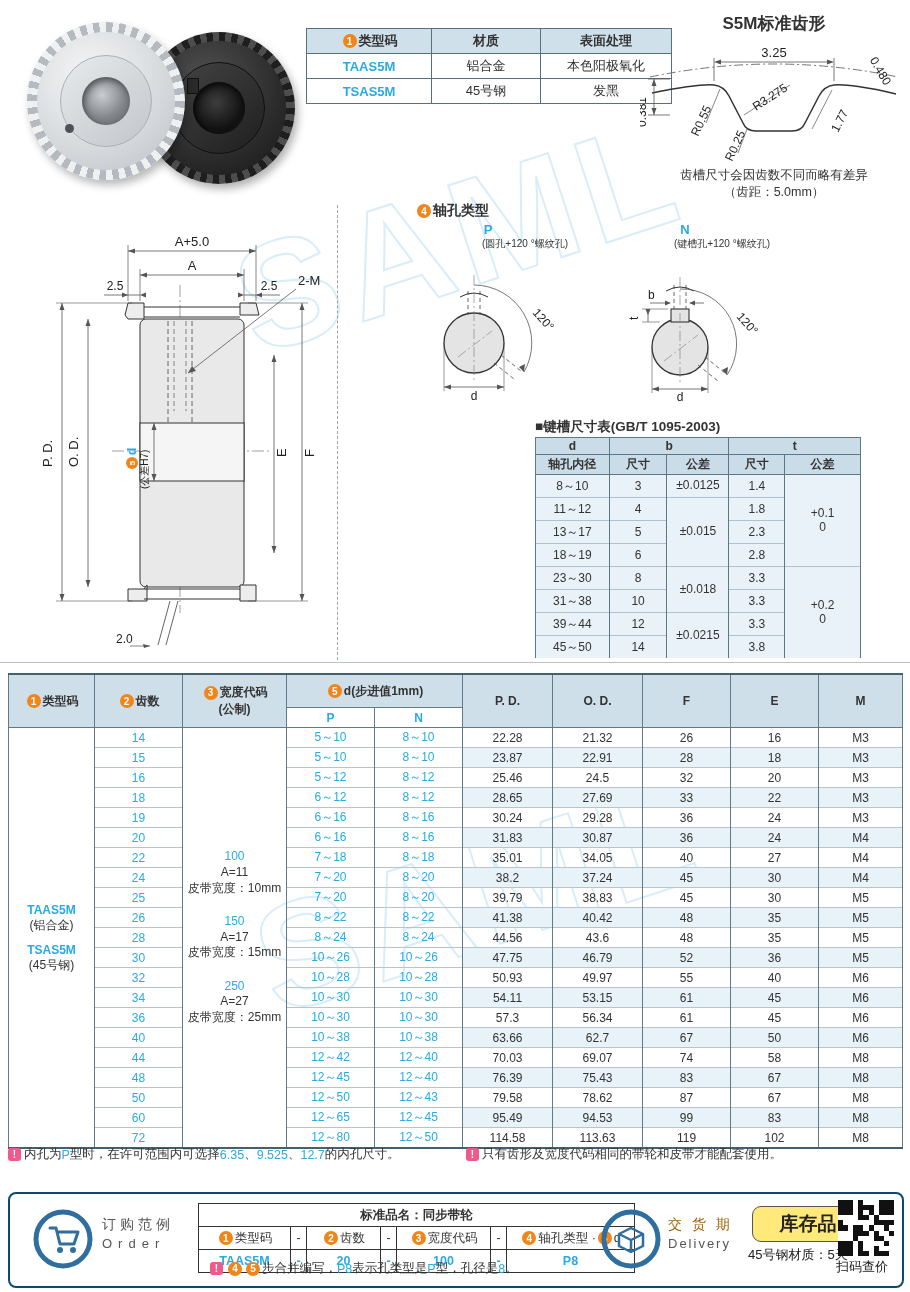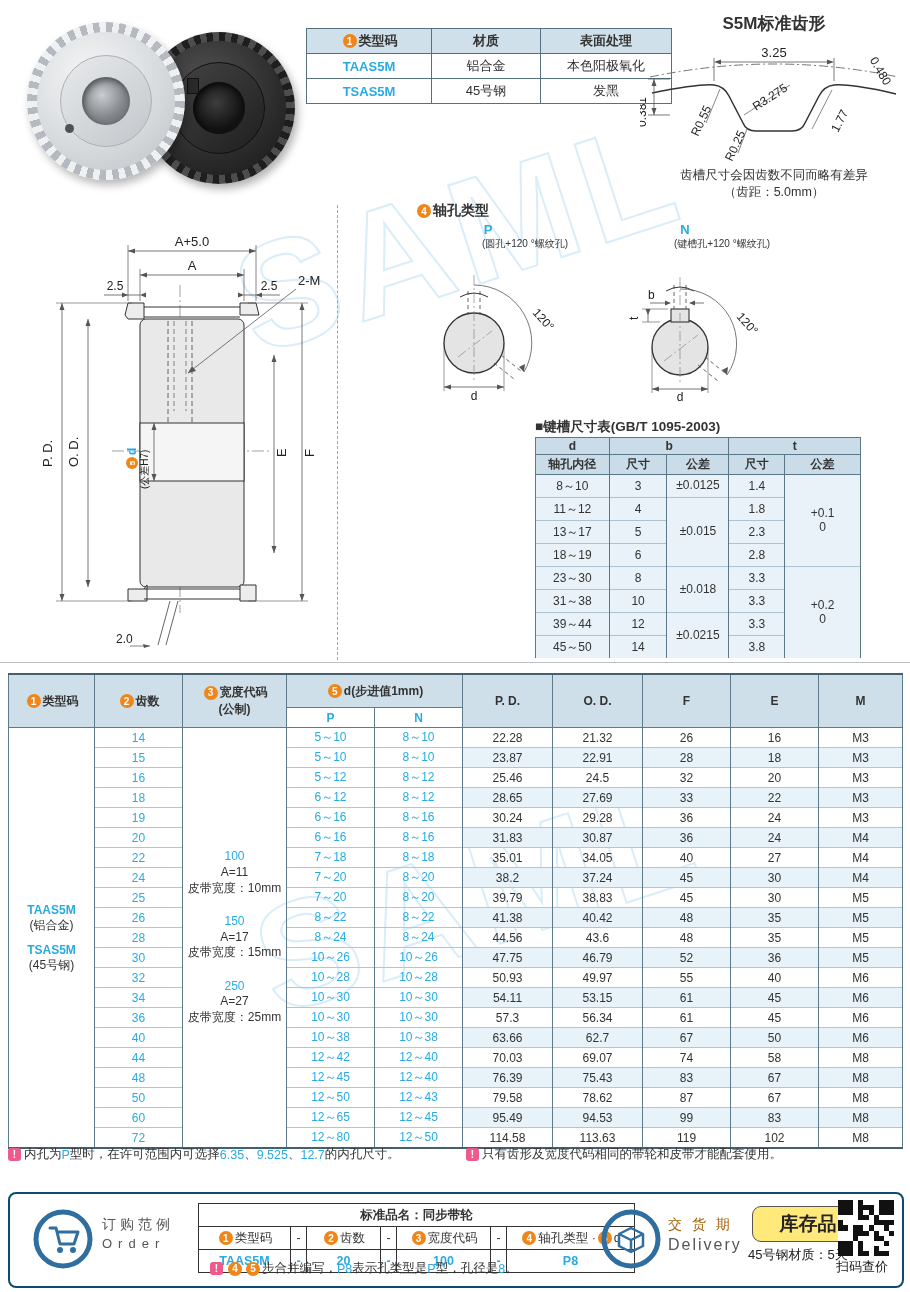--- a/index.html
+++ b/index.html
@@ -780,21 +780,21 @@
         <span class="c-blue">8</span>
         <span>。</span>
       </div>
 
     <svg class="abs" style="left:590px;top:14px;" width="62" height="62" viewBox="0 0 62 62">
       <circle cx="31" cy="31" r="27" fill="none" stroke="#2f6e9f" stroke-width="5"></circle>
       <path d="M19,26 l12,-6 l12,6 v12 l-12,6 l-12,-6 z" fill="none" stroke="#2f6e9f" stroke-width="2.5" stroke-linejoin="round"></path>
       <path d="M19,26 l12,6 l12,-6 M31,32 v12" fill="none" stroke="#2f6e9f" stroke-width="2.5" stroke-linejoin="round"></path>
     </svg>
     <div class="abs" style="left:658px;top:22px;font-size:14px;letter-spacing:3px;color:#a16207;">交 货 期</div>
-    <div class="abs" style="left:658px;top:42px;font-size:16px;letter-spacing:2px;color:#555;">Delivery</div>
+    <div class="abs" style="left:658px;top:42px;font-size:13px;letter-spacing:2px;color:#555;">Delivery</div>
 
     <div class="abs stock-badge" style="left:742px;top:12px;width:110px;height:34px;">库存品</div>
     <div class="abs" style="left:738px;top:52px;font-size:13px;color:#222;">45号钢材质：5天</div>
 
     <svg class="abs" style="left:828px;top:6px;" width="56" height="56" viewBox="0 0 11 11" shape-rendering="crispEdges">
       <rect width="11" height="11" fill="#fff"></rect>
       <path fill="#111" d="M0,0h3v3h-3z M8,0h3v3h-3z M0,8h3v3h-3z M1,1h1v1h-1z M9,1h1v1h-1z M1,9h1v1h-1z M4,0h1v1h1v1h-1v1h-1z M6,1h1v2h-1z M4,3h2v1h-2z M7,3h1v1h1v1h-2z M0,4h1v1h1v1h-2z M3,5h2v1h1v1h-2v1h-1z M6,5h1v1h-1z M9,4h2v1h-1v1h-1z M10,6h1v1h-1z M7,6h1v1h1v1h-2z M4,8h1v2h1v1h-2z M7,9h1v1h2v1h-3z M9,8h1v1h-1z"></path>
     </svg>
     <div class="abs" style="left:826px;top:64px;font-size:13px;color:#222;">扫码查价</div>
   </div>

